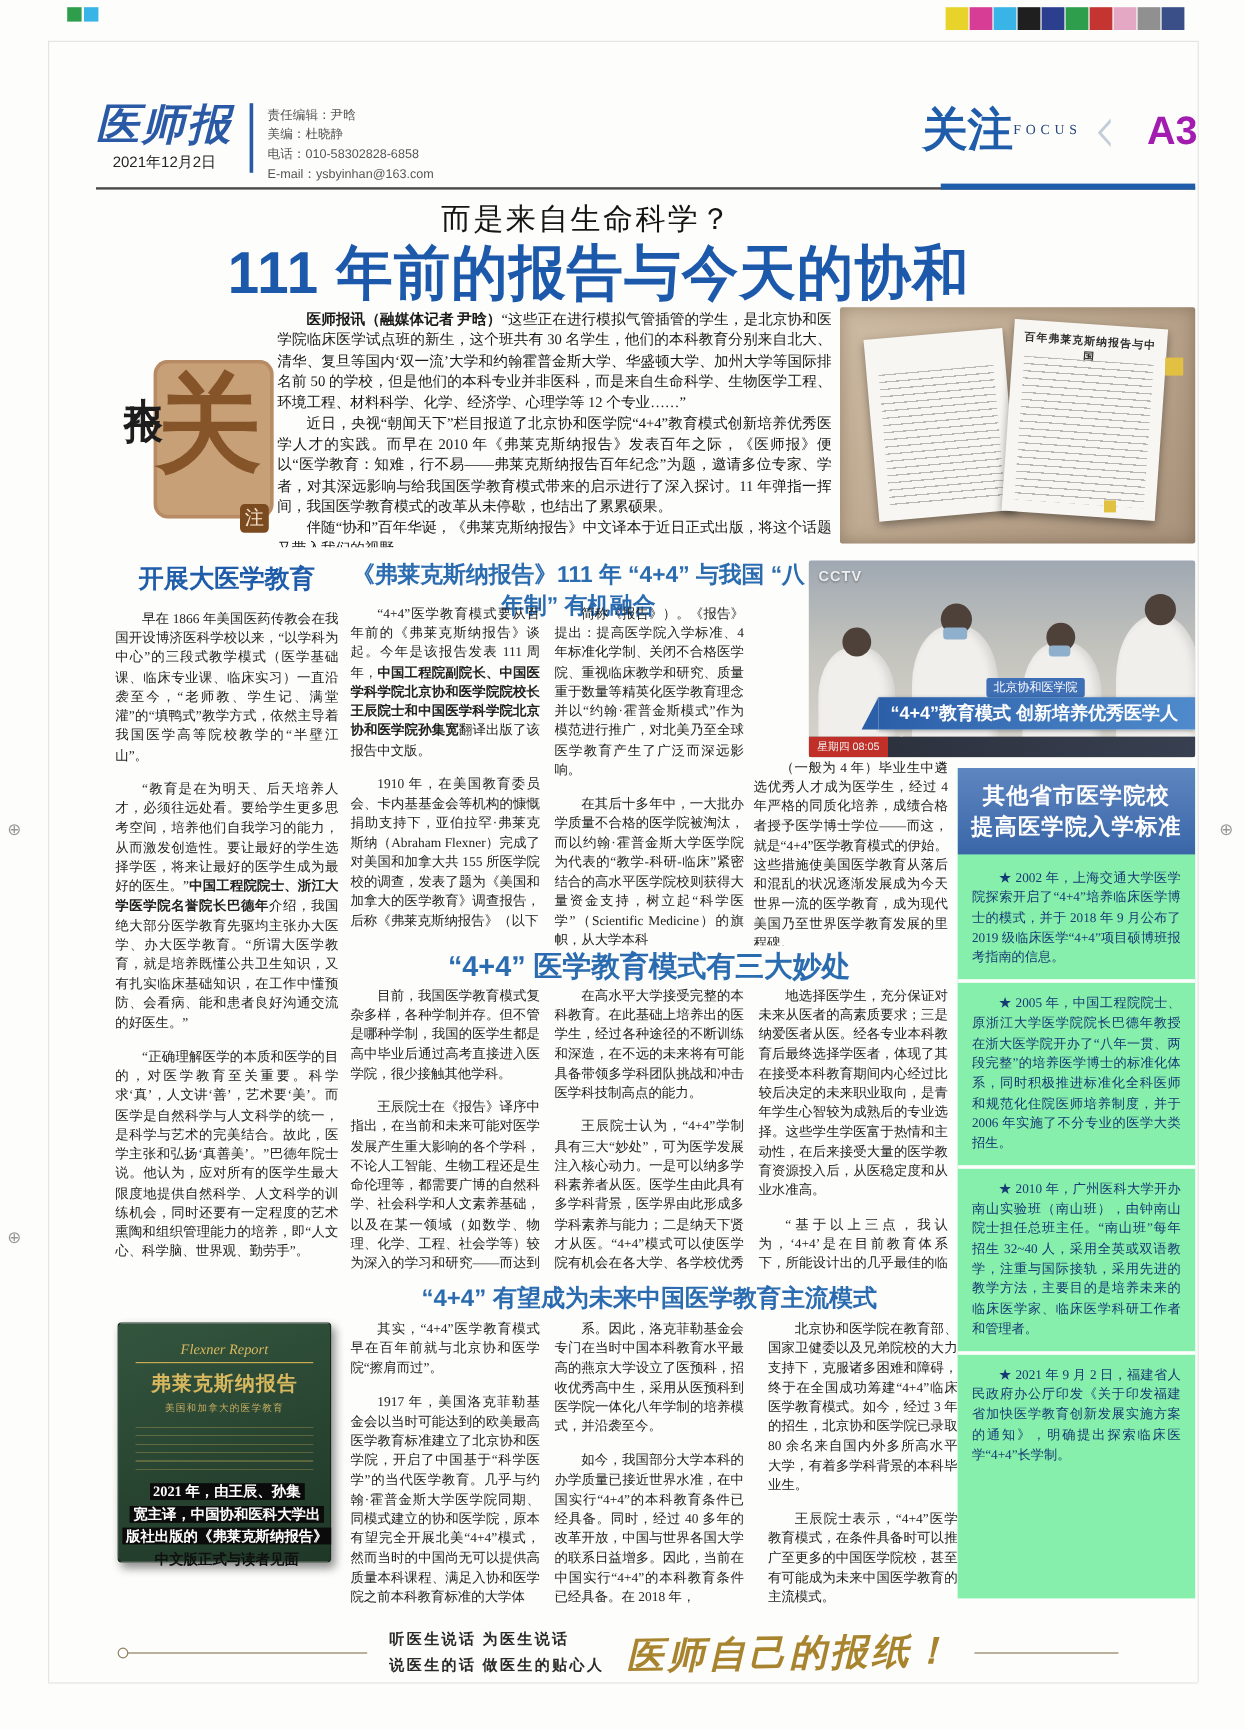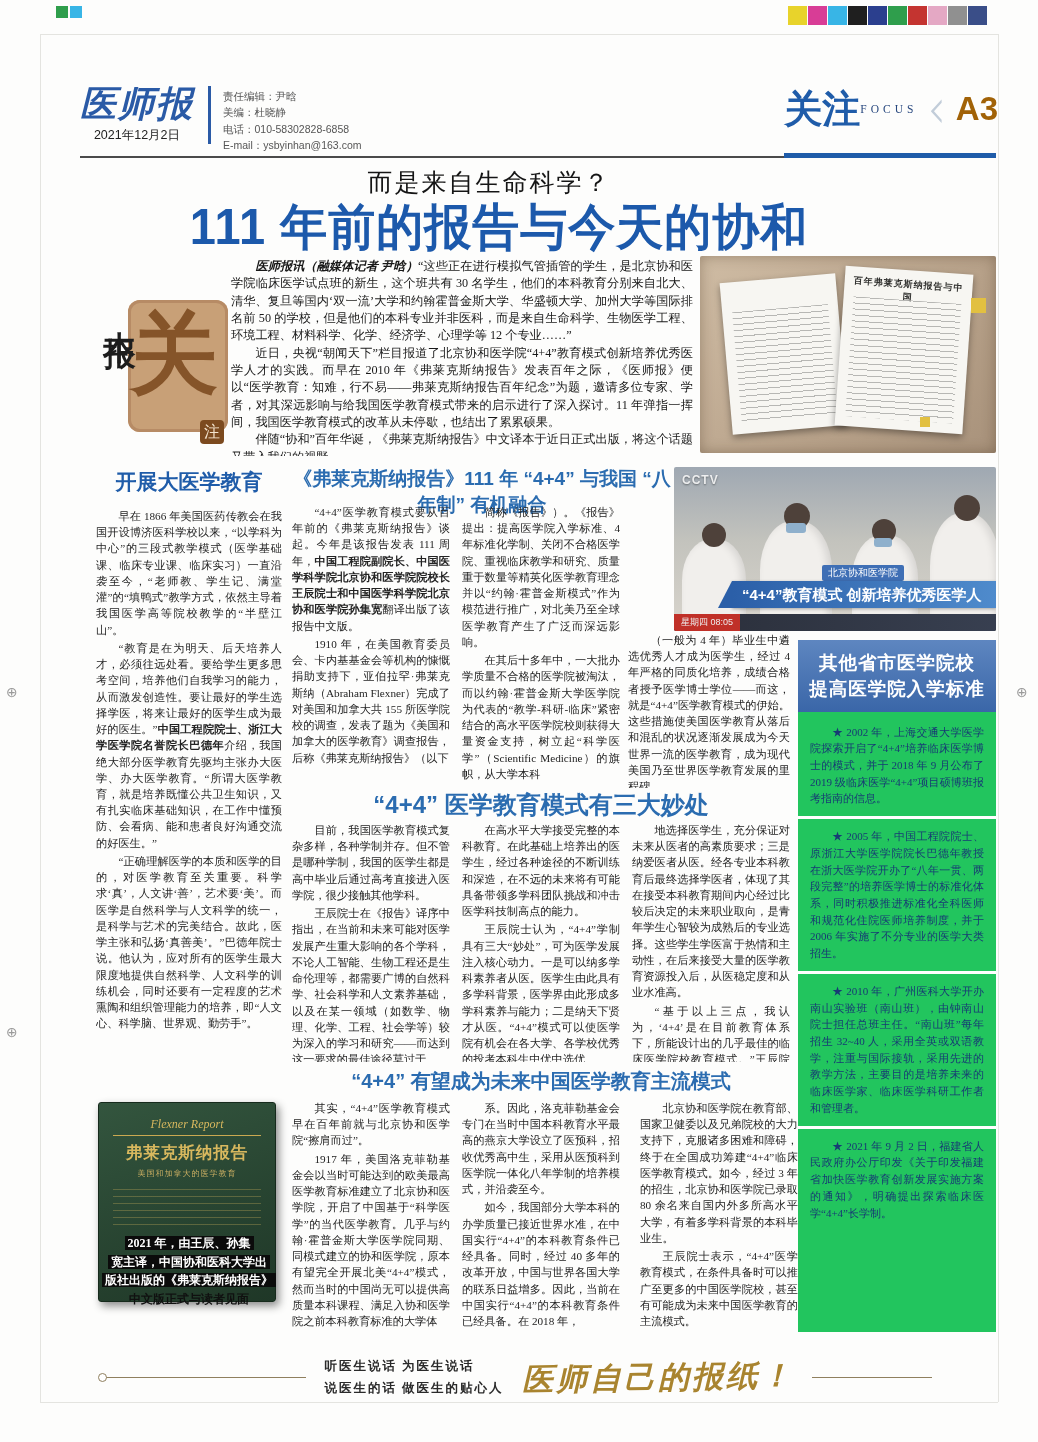--- a/index.html
+++ b/index.html
@@ -19,55 +19,55 @@
   .mh-logoblk{display:flex;flex-direction:column;align-items:center;}
   .mh-logo{font-style:italic;font-weight:700;font-size:36px;color:#2a5aa6;letter-spacing:2px;line-height:1.05;}
   .mh-date{font-size:12.5px;color:#222;margin-top:3px;font-family:"Liberation Sans",sans-serif;}
   .mh-div{width:3px;background:#2a5aa6;height:58px;margin:0 12px 0 14px;}
   .mh-info{font-size:10.5px;color:#555;line-height:1.55;font-family:"Liberation Sans",sans-serif;padding-top:2px;}
   .mh-right{margin-left:auto;display:flex;align-items:center;gap:10px;padding-top:2px;}
   .guanzhu-blk{display:flex;flex-direction:row;align-items:center;}
   .guanzhu{font-size:38px;font-weight:900;color:#1f5ca9;font-family:"Liberation Sans",sans-serif;line-height:1;}
   .focus{font-size:11.5px;letter-spacing:4px;color:#27477e;margin-top:1px;}
   .chev{font-size:46px;color:#c2cdd9;font-weight:100;line-height:.9;transform:scaleY(1.25);font-family:"DejaVu Sans",sans-serif;}
-  .a3{font-size:33px;font-weight:800;color:#a16207;font-family:"Liberation Sans",sans-serif;}
+  .a3{font-size:33px;font-weight:800;color:#a21caf;font-family:"Liberation Sans",sans-serif;margin-left:16px;}
   .mh-rule{position:absolute;left:80px;right:42px;top:156px;height:2px;background:#4b4b4b;}
   .mh-rule-blue{position:absolute;right:42px;width:212px;top:153px;height:5px;background:#1f5ca9;}
 
   
   .kicker{position:absolute;left:0;right:60px;top:166px;text-align:center;font-size:25px;color:#151515;letter-spacing:2px;}
   .main-title{position:absolute;left:0;right:40px;top:196px;text-align:center;font-size:47px;font-weight:900;
               color:#1c59ab;font-family:"Liberation Sans",sans-serif;letter-spacing:1px;transform:scaleY(1.05);}
 
   
   .stamp{position:absolute;left:96px;top:296px;width:132px;height:152px;}
   .stamp-tile{position:absolute;right:0;top:4px;width:100px;height:132px;background:#c49a6e;border-radius:12px;
               box-shadow:inset 0 0 0 3px #b2835a;opacity:.93;}
   .stamp-main{position:absolute;right:10px;top:6px;font-size:88px;color:#7c4a1f;font-weight:700;opacity:.88;line-height:1.2;}
   .stamp-vert{position:absolute;left:2px;top:10px;writing-mode:vertical-rl;font-size:32px;font-weight:900;color:#1d1d1d;letter-spacing:6px;}
   .stamp-seal{position:absolute;right:4px;bottom:4px;width:24px;height:24px;background:#7c4a1f;color:#f4e4cf;
               font-size:16px;display:flex;align-items:center;justify-content:center;border-radius:4px;}
   .intro{position:absolute;left:231px;top:258px;width:462px;height:198px;overflow:hidden;}
   .intro p{margin:0;font-size:12.2px;line-height:1.42;text-align:justify;text-indent:2em;color:#181818;}
-  .intro .lead{font-weight:700;font-style:italic;}
+  .intro .lead{font-weight:700;}
 
   
   .magphoto{position:absolute;left:700px;top:256px;width:296px;height:197px;border-radius:2px;overflow:hidden;
             background:linear-gradient(135deg,#cfbca4 0%,#b7a189 60%,#a8927b 100%);box-shadow:inset 0 0 14px rgba(60,40,20,.35);}
   .pg{position:absolute;background:#f7f6f2;box-shadow:0 3px 7px rgba(0,0,0,.38);}
   .pg-left{left:26px;top:22px;width:116px;height:152px;transform:rotate(-5deg);}
   .pg-right{right:28px;top:14px;width:128px;height:160px;transform:rotate(4deg);}
   .pg .lines{position:absolute;left:10px;right:10px;top:30px;bottom:10px;
              background:repeating-linear-gradient(#b7b7b4 0 1px,transparent 1px 6px);}
   .mag-headline{position:absolute;top:8px;left:8px;right:8px;font-size:9px;font-weight:700;color:#30302e;text-align:center;letter-spacing:1px;}
   .ysq{position:absolute;background:#e2c041;}
 
   
   .bt p{margin:0;font-size:11.2px;line-height:1.45;text-align:justify;text-indent:2em;color:#232323;}
-  .bt p + p{margin-top:2px;}
+  .bt p + p{margin-top:12px;}
   .col{position:absolute;overflow:hidden;}
   .sec-title{position:absolute;font-family:"Liberation Sans",sans-serif;font-weight:800;color:#2b6cb0;text-align:center;}
 
   
   .leftcol{position:absolute;left:96px;top:468px;width:186px;height:632px;overflow:hidden;}
   .leftcol-title{margin:0 0 12px 0;color:#1f5ca9;font-family:"Liberation Sans",sans-serif;font-size:21px;font-weight:800;text-align:center;}
   .bold-inline{font-weight:700;}
 
   
   .bookwrap{position:absolute;left:96px;top:1102px;width:184px;height:246px;}
@@ -99,21 +99,21 @@
           color:#fff;font-family:"Liberation Sans",sans-serif;font-weight:800;font-size:15px;line-height:27px;padding-left:10px;
           box-shadow:0 1px 3px rgba(0,0,0,.3);}
   .tv-cap::before{content:"";position:absolute;left:-14px;top:0;border-style:solid;border-width:27px 14px 0 0;
                   border-color:transparent #2b5fa8 transparent transparent;}
   .tv-bot{position:absolute;left:0;right:0;bottom:0;height:17px;background:#23272e;display:flex;align-items:flex-end;
           font-family:"Liberation Sans",sans-serif;font-size:9px;color:#eee;}
   .tv-time{background:#c03028;height:100%;display:flex;align-items:center;padding:0 7px;white-space:nowrap;}
   .tv-ticker{flex:1;height:100%;background:linear-gradient(90deg,#2e3340,#3a4254);opacity:.9;}
 
   
-  .sidebar{position:absolute;left:798px;top:640px;width:198px;height:692px;background:#22c55e;overflow:hidden;}
+  .sidebar{position:absolute;left:798px;top:640px;width:198px;height:692px;background:#86efac;overflow:hidden;}
   .sb-title{background:linear-gradient(#5e86c0,#3a66a8);color:#fff;font-family:"Liberation Sans",sans-serif;
             font-weight:800;font-size:18.5px;text-align:center;padding:10px 0 9px;line-height:1.42;letter-spacing:1px;}
   .sb-body{padding:12px 12px 0 12px;}
   .sb-item{font-size:11px;line-height:1.52;color:#173a74;text-align:justify;text-indent:2em;}
   .sb-sep{height:3px;background:#ffffff;margin:9px -12px;}
 
   
   .footer{position:absolute;left:0;right:0;top:1356px;display:flex;justify-content:center;align-items:center;gap:18px;}
   .f-line{height:1px;background:#8f7f5e;width:200px;position:relative;}
   .f-line-l::before{content:"";position:absolute;left:-8px;top:-4px;width:7px;height:7px;border:1px solid #8f7f5e;border-radius:50%;background:#fff;}

